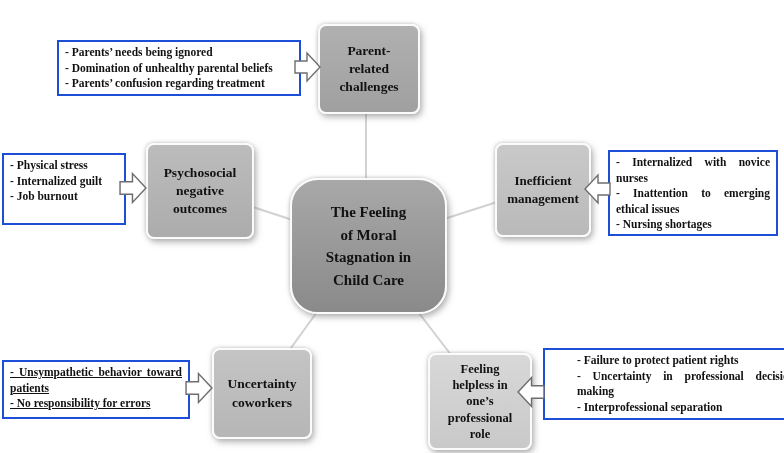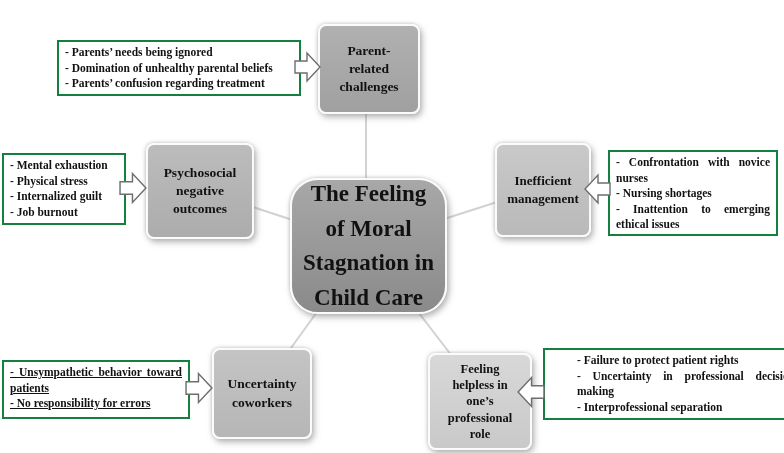--- a/index.html
+++ b/index.html
@@ -9,34 +9,34 @@
   }
   .connectors{position:absolute;left:0;top:0;z-index:0;}
   .connectors line{stroke:#d2d2d2;stroke-width:2;}
   .node{
     position:absolute;z-index:2;display:flex;align-items:center;justify-content:center;
     text-align:center;font-weight:bold;white-space:pre-line;
     border:2px solid #fbfbfb;border-radius:8px;
     box-shadow:2px 3px 6px rgba(110,110,110,.55), -1px -1px 3px rgba(150,150,150,.3);
     line-height:1.35;
   }
-  .node-center{left:290px;top:178px;width:153px;height:132px;font-size:23px;
+  .node-center{left:290px;top:178px;width:153px;height:132px;font-size:15px;
     background:linear-gradient(180deg,#a8a8a8,#8a8a8a);border-radius:28px;line-height:1.5;}
   .node-parent{left:318px;top:24px;width:98px;height:86px;font-size:13.5px;
     background:linear-gradient(180deg,#b0b0b0,#a0a0a0);}
   .node-psychosocial{left:146px;top:143px;width:104px;height:92px;font-size:13.5px;
     background:linear-gradient(180deg,#bcbcbc,#acacac);}
   .node-inefficient{left:495px;top:143px;width:92px;height:90px;font-size:13px;
     background:linear-gradient(180deg,#c9c9c9,#b9b9b9);}
   .node-indifferent{left:212px;top:348px;width:96px;height:87px;font-size:13.5px;
     background:linear-gradient(180deg,#c4c4c4,#b6b6b6);}
   .node-helpless{left:428px;top:353px;width:100px;height:93px;font-size:12.5px;line-height:1.3;
     background:linear-gradient(180deg,#d8d8d8,#c9c9c9);}
   .callout{
-    position:absolute;z-index:3;background:#ffffff;border:2px solid #15803d;
+    position:absolute;z-index:3;background:#ffffff;border:2px solid #1d4ed8;
     padding:3px 6px;font-weight:bold;font-size:11.5px;line-height:15.5px;
   }
   .callout.justify div{text-align:justify;}
   .co-parent{left:57px;top:40px;width:228px;height:46px;}
   .co-psychosocial{left:2px;top:153px;width:108px;height:62px;}
   .co-inefficient{left:608px;top:150px;width:154px;height:76px;}
   .co-indifferent{left:2px;top:360px;width:172px;height:49px;text-decoration:underline;}
   .co-helpless{left:543px;top:348px;width:222px;height:62px;padding-left:32px;}
   .arrow{position:absolute;z-index:3;}
   .arrow polygon{fill:#ffffff;stroke:#6e6e6e;stroke-width:1.4;stroke-linejoin:miter;}
@@ -86,30 +86,29 @@
 role</span>
   </div>
 
   <div class="callout co-parent">
     <div>- Parents’ needs being ignored</div>
     <div>- Domination of unhealthy parental beliefs</div>
     <div>- Parents’ confusion regarding treatment</div>
   </div>
 
   <div class="callout co-psychosocial">
-    <div>- Mental exhaustion</div>
     <div>- Physical stress</div>
     <div>- Internalized guilt</div>
     <div>- Job burnout</div>
   </div>
 
   <div class="callout co-inefficient justify">
-    <div>- Confrontation with novice nurses</div>
+    <div>- Internalized with novice nurses</div>
+    <div>- Inattention to emerging ethical issues</div>
     <div>- Nursing shortages</div>
-    <div>- Inattention to emerging ethical issues</div>
   </div>
 
   <div class="callout co-indifferent justify">
     <div>- Unsympathetic behavior toward patients</div>
     <div>- No responsibility for errors</div>
   </div>
 
   <div class="callout co-helpless justify">
     <div>- Failure to protect patient rights</div>
     <div>- Uncertainty in professional decision-making</div>

